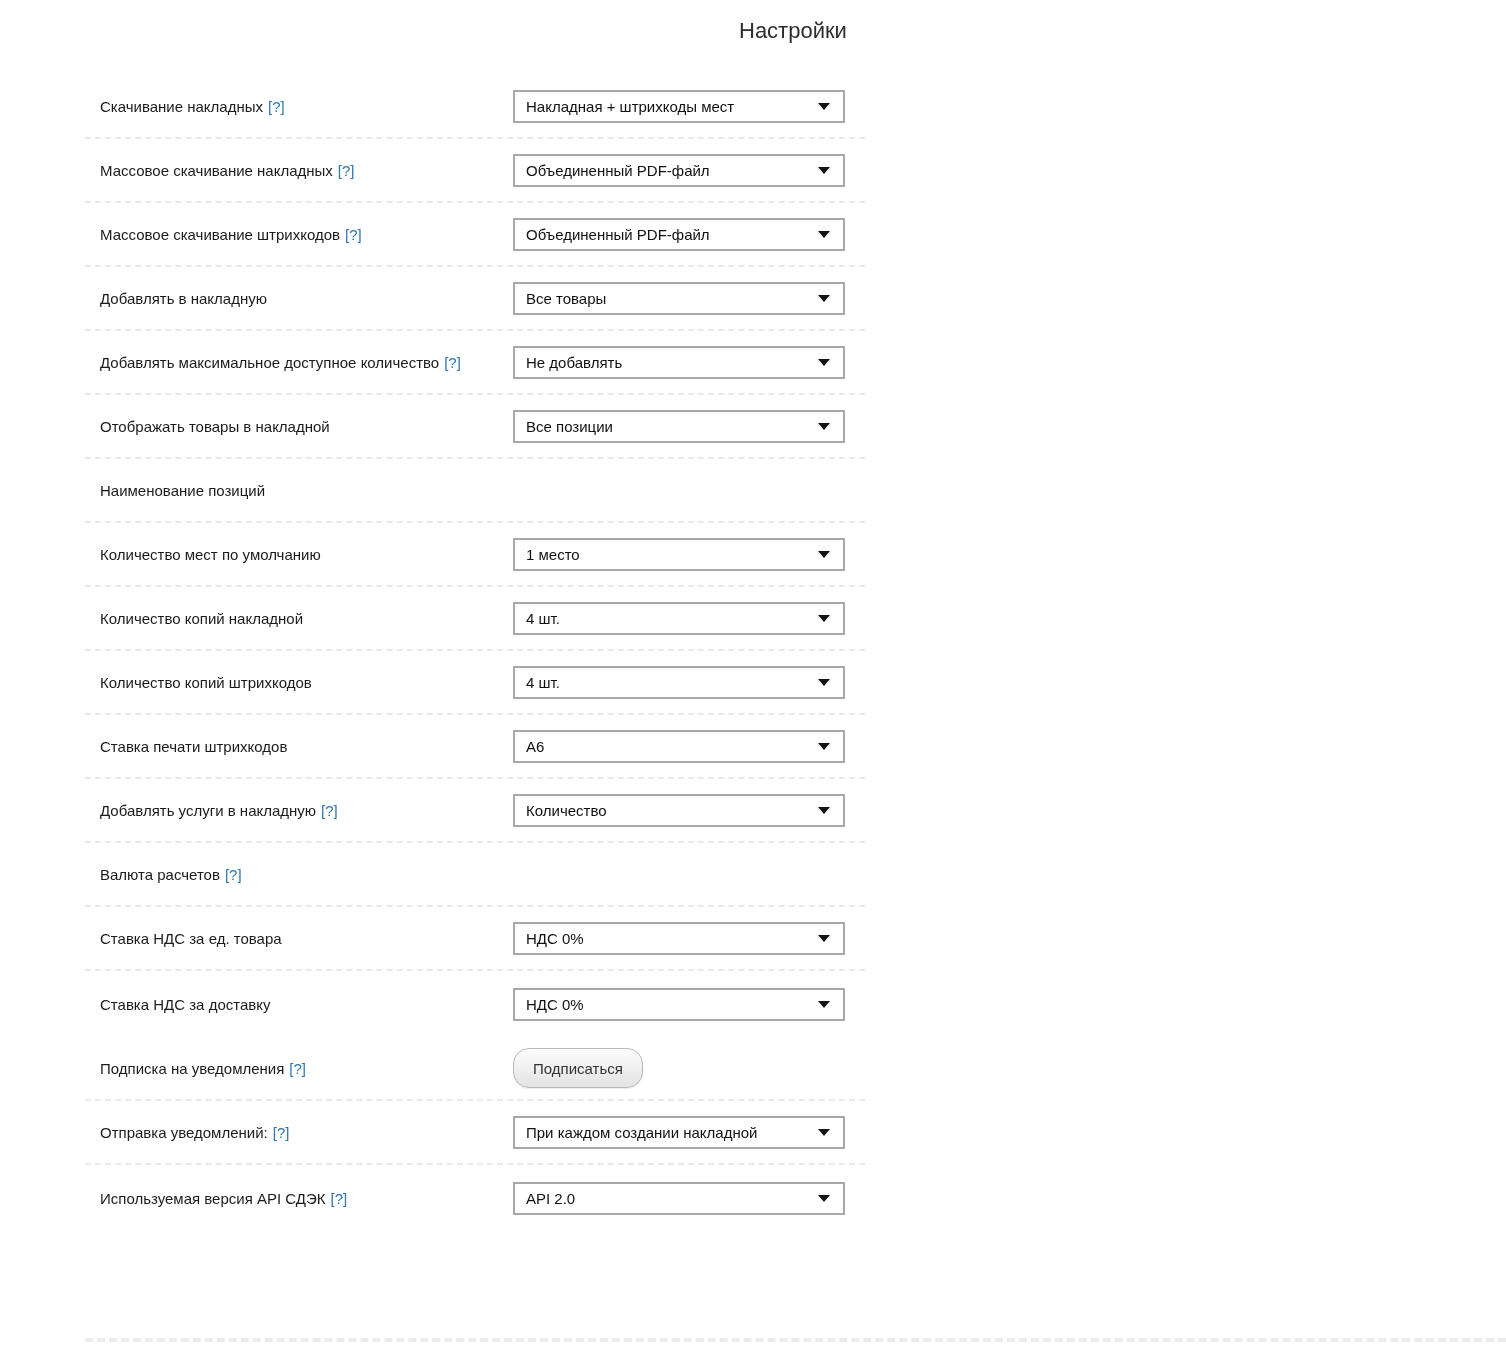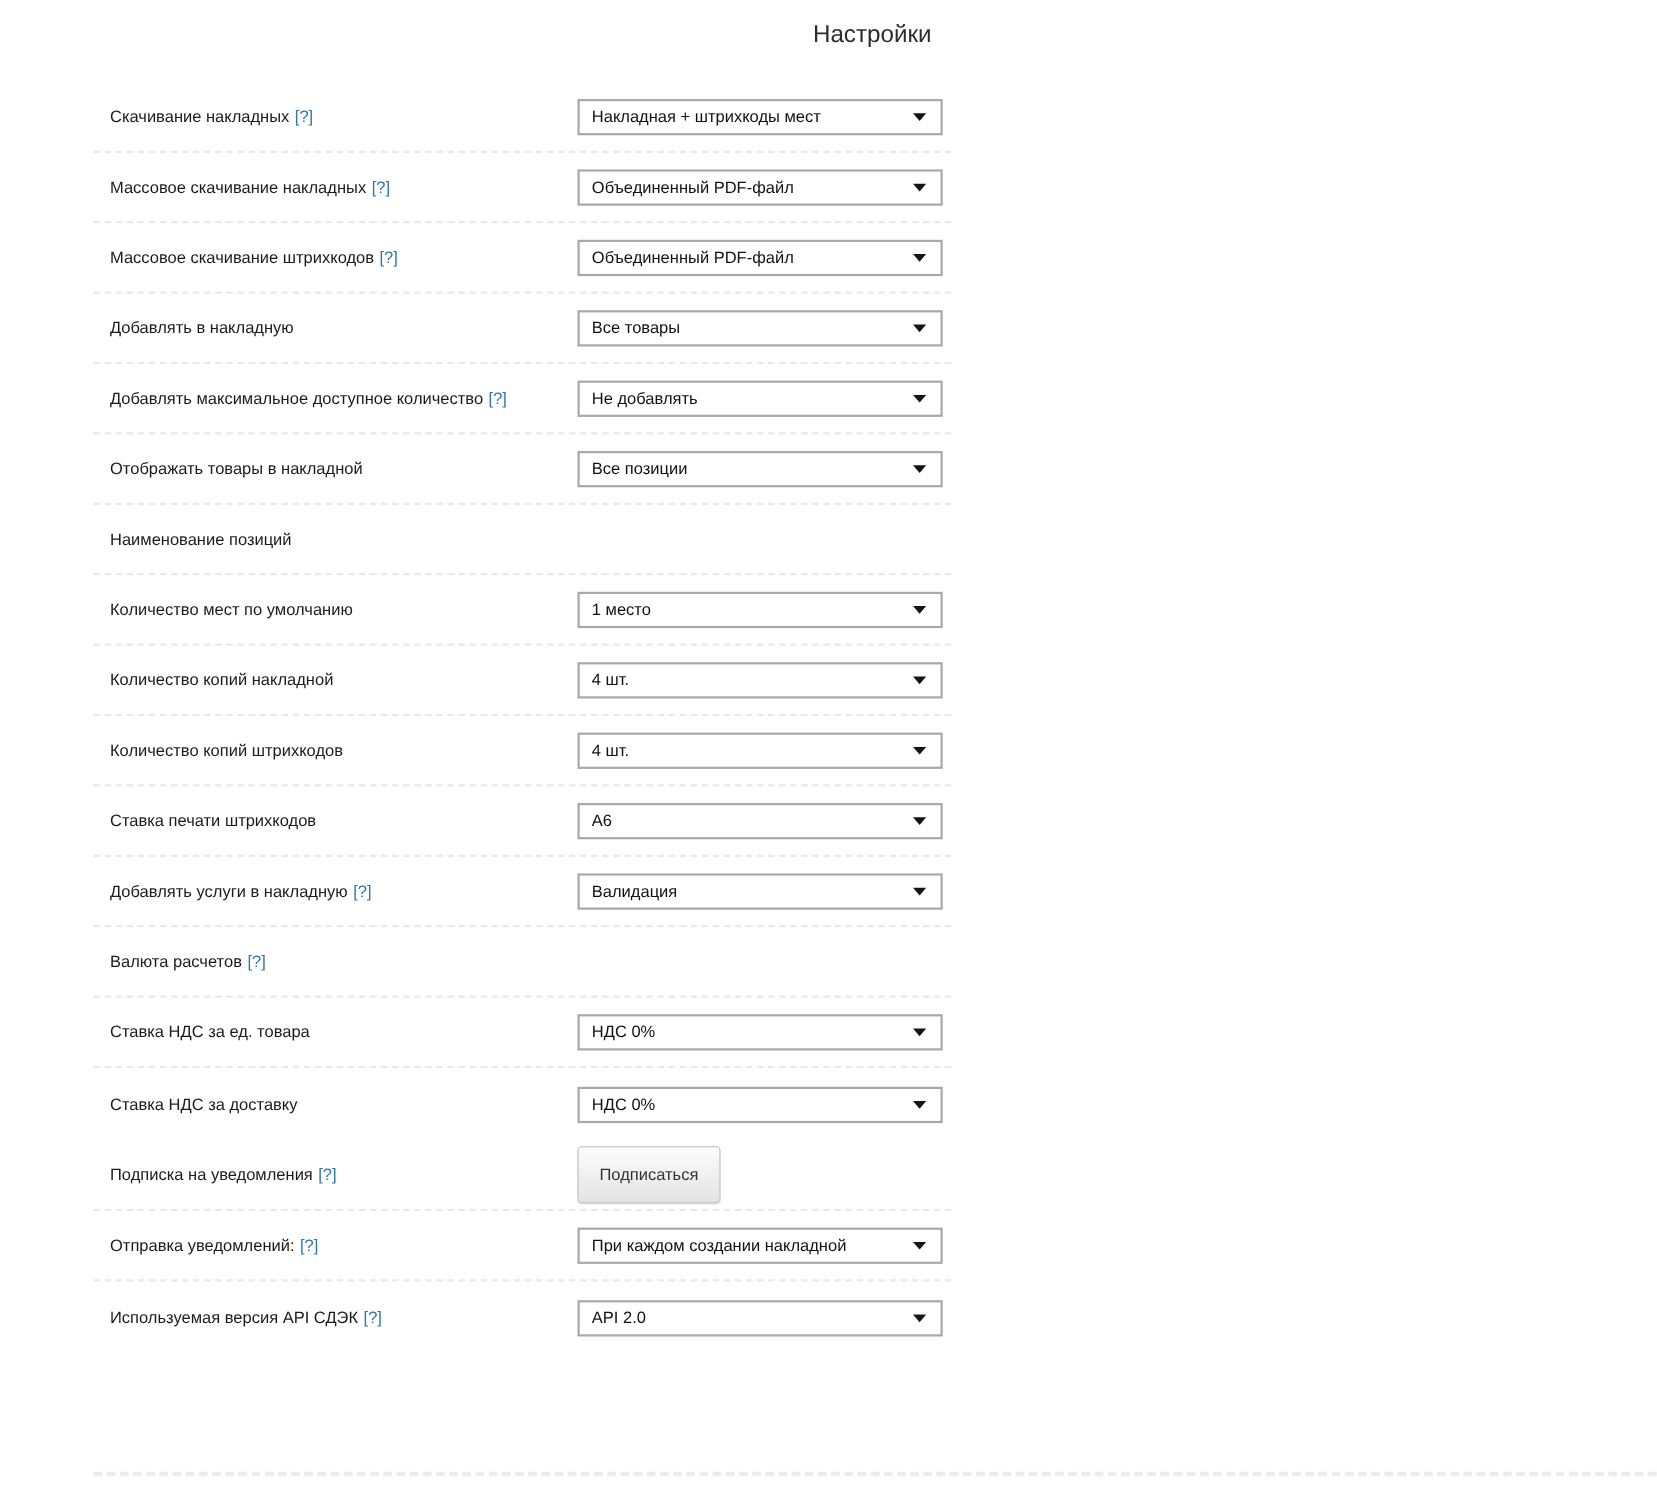--- a/index.html
+++ b/index.html
@@ -27,42 +27,42 @@
   .row.no-sep { border-bottom:none; height:66px; }
   .row-label {
     padding-left:15px;
     font-size:15px; color:#1b1b1b;
     white-space:nowrap;
   }
   .help-link {
     color:#2d77ad; text-decoration:none;
     margin-left:5px; font-size:15px; cursor:pointer;
   }
-  .control { width:332px; margin-right:8px; display:flex; }
+  .control { width:332px; margin-right:20px; display:flex; }
   .select {
     position:relative;
     width:332px; height:33px;
     border:2px solid #a8a8a8; background:#ffffff;
     display:flex; align-items:center;
     padding:0 32px 0 11px;
     font-size:15px; color:#111111;
     cursor:pointer; white-space:nowrap; overflow:hidden;
   }
   .select .arrow {
     position:absolute; right:13px; top:50%; margin-top:-3px;
     width:0; height:0;
     border-left:6px solid transparent;
     border-right:6px solid transparent;
     border-top:7px solid #151515;
   }
   .btn {
-    height:52px; padding:0 19px;
+    height:40px; padding:0 19px;
     font-family:inherit; font-size:15px; color:#333333;
     background:linear-gradient(#fdfdfd, #e3e3e3);
-    border:1px solid #b9b9b9; border-radius:4px;
+    border:1px solid #b9b9b9; border-radius:16px;
     box-shadow:0 1px 1px rgba(0,0,0,0.07);
     cursor:pointer; white-space:nowrap;
   }
   .bottom-divider {
     position:absolute; top:1338px; left:85px; width:1421px;
     border-top:4px dashed #ececec;
   }
 </style>
 </head>
 <body>
@@ -206,21 +206,21 @@
 
     </div>
   </div>
 
   <div class="row">
     <div class="row-label">
       <span class="label-text">Добавлять услуги в накладную</span><a href="#" class="help-link">[?]</a>
     </div>
     <div class="control">
       <div class="select" tabindex="0">
-        <span class="select-value">Валидация</span>
+        <span class="select-value">Количество</span>
         <span class="arrow"></span>
       </div>
 
     </div>
   </div>
 
   <div class="row">
     <div class="row-label">
       <span class="label-text">Валюта расчетов</span><a href="#" class="help-link">[?]</a>
     </div>

